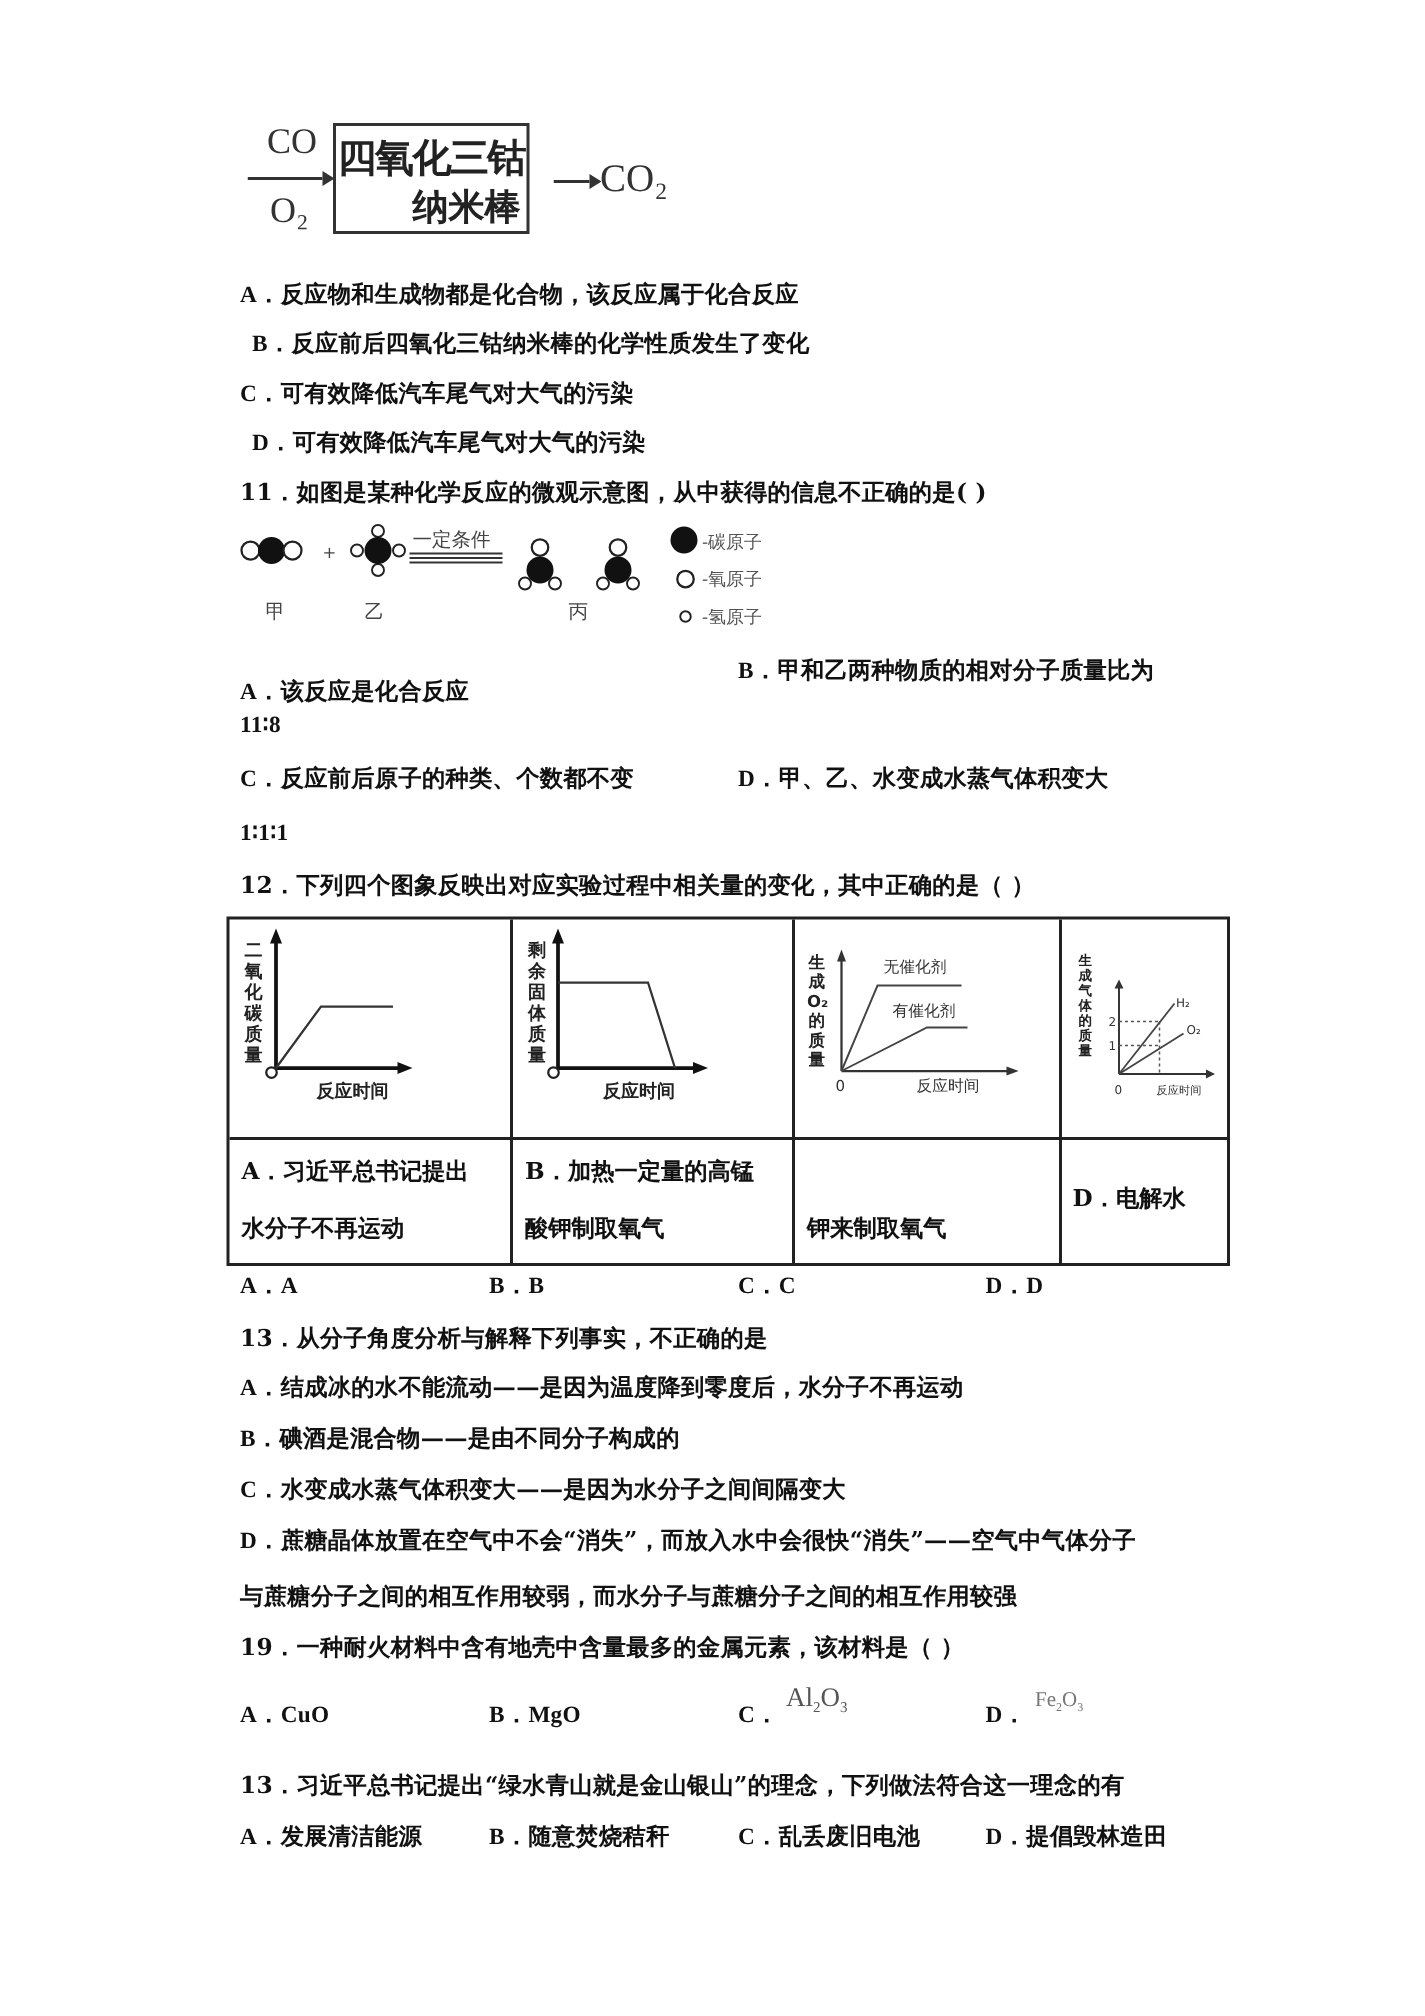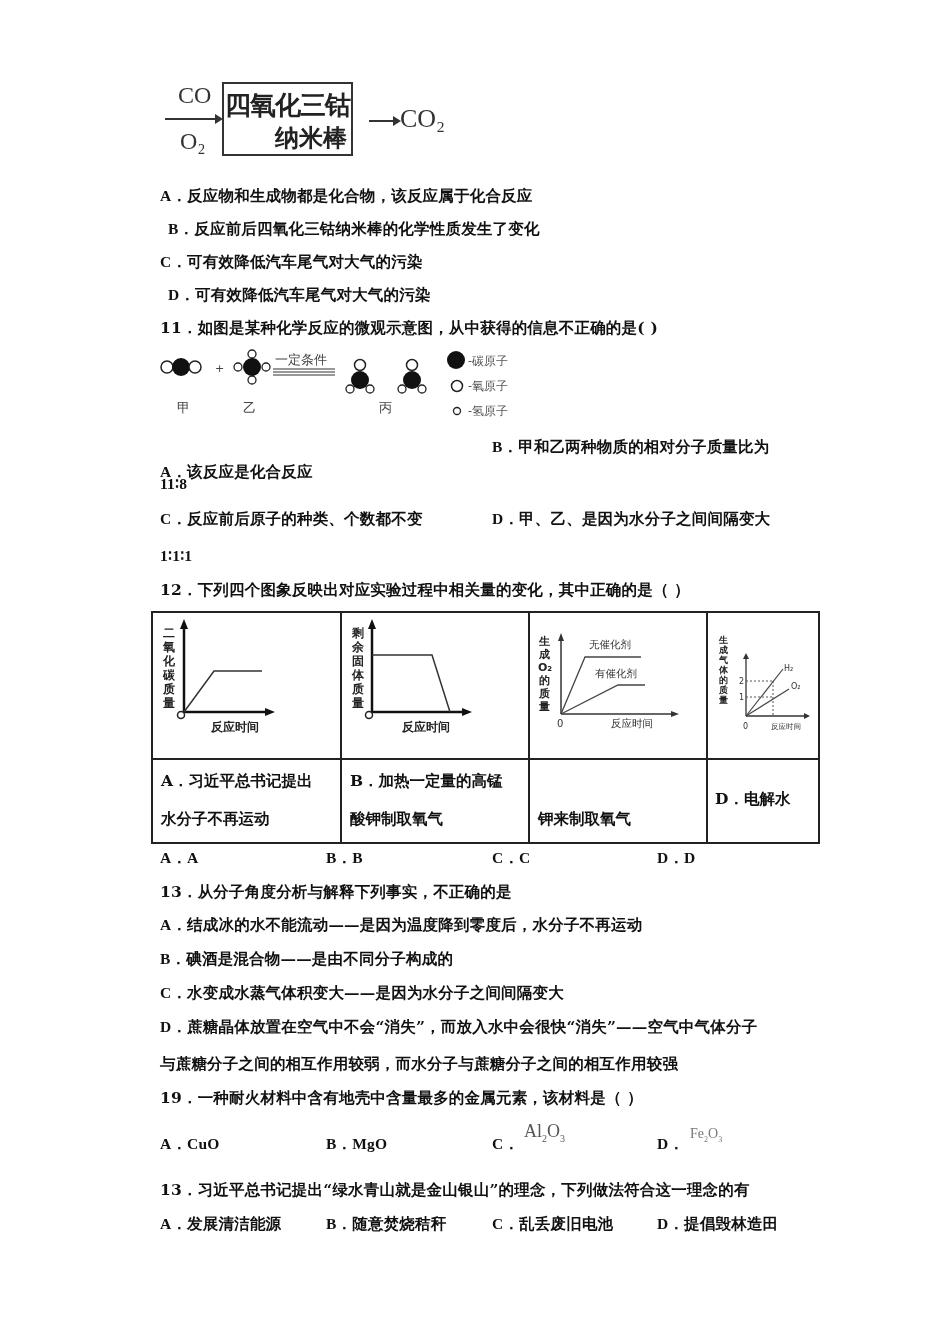--- a/index.html
+++ b/index.html
@@ -97,32 +97,32 @@
   <circle cx="302" cy="41" r="5.5" fill="#fff" stroke="#222" stroke-width="1.5"></circle>
   <text x="313" y="45" font-size="12" fill="#555" font-family="DejaVu Serif, serif">-氧原子</text>
   <circle cx="302" cy="66" r="3.5" fill="#fff" stroke="#222" stroke-width="1.3"></circle>
   <text x="313" y="70" font-size="12" fill="#555" font-family="DejaVu Serif, serif">-氢原子</text>
 
   <text x="22" y="67" font-size="13" fill="#444" font-family="DejaVu Serif, serif">甲</text>
   <text x="88" y="67" font-size="13" fill="#444" font-family="DejaVu Serif, serif">乙</text>
   <text x="224" y="67" font-size="13" fill="#444" font-family="DejaVu Serif, serif">丙</text>
 </svg>
 
-<div class="line" style="left:160px;top:462px">
+<div class="line" style="left:160px;top:451px">
   <span class="opt-label">A．</span><span>该反应是化合反应</span>
 </div>
 <div class="line" style="left:492px;top:437px">
   <span class="opt-label">B．</span><span>甲和乙两种物质的相对分子质量比为</span>
 </div>
 <div class="line opt-label" style="left:160px;top:474px">11∶8</div>
 <div class="line" style="left:160px;top:509px">
   <span class="opt-label">C．</span><span>反应前后原子的种类、个数都不变</span>
 </div>
 <div class="line" style="left:492px;top:509px">
-  <span class="opt-label">D．</span><span>甲、乙、是因为水分子之间间隔变大</span>
+  <span class="opt-label">D．</span><span>甲、乙、水变成水蒸气体积变大</span>
 </div>
 <div class="line opt-label" style="left:160px;top:546px">1∶1∶1</div>
 
 <div class="line" style="left:160px;top:580px">12．下列四个图象反映出对应实验过程中相关量的变化，其中正确的是（  ）</div>
 
 <div class="q12-table">
   <div class="vline" style="left:187px"></div>
   <div class="vline" style="left:375px"></div>
   <div class="vline" style="left:553px"></div>
   <div class="hline" style="top:145px"></div>

